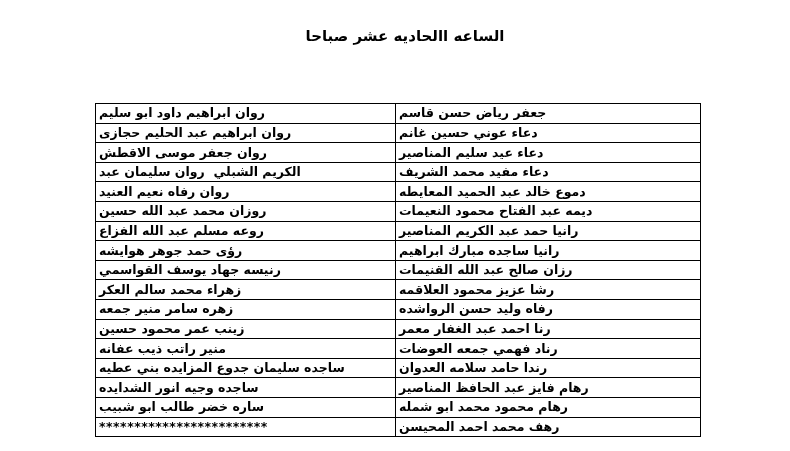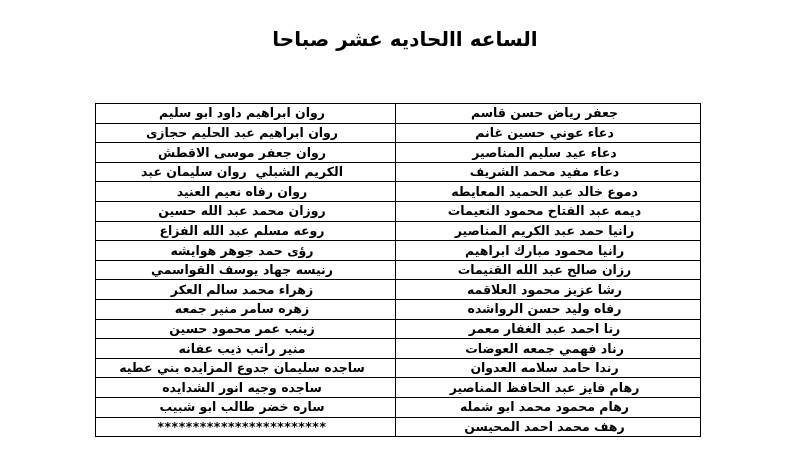--- a/index.html
+++ b/index.html
@@ -16,21 +16,21 @@
     width: 790px;
     height: 451px;
     direction: rtl;
   }
   .title {
     position: absolute;
     top: 27px;
     left: 95px;
     width: 620px;
     text-align: center;
-    font-size: 20px;
+    font-size: 15px;
     font-weight: bold;
     color: #000;
     letter-spacing: 0;
   }
   table.names {
     position: absolute;
     top: 103px;
     left: 95px;
     width: 605px;
     border-collapse: collapse;
@@ -39,21 +39,21 @@
   }
   table.names col.c-right { width: 305px; }
   table.names col.c-left  { width: 300px; }
   table.names td {
     border: 1px solid #000;
     height: 18.6px;
     padding: 0 10px 0 3px;
     font-size: 12.5px;
     font-weight: bold;
     color: #000;
-    text-align: center;
+    text-align: left;
     vertical-align: middle;
     white-space: pre;
     overflow: hidden;
     line-height: 1.1;
   }
   td.sep {
     letter-spacing: 0.5px;
   }
 </style>
 </head>
@@ -91,21 +91,21 @@
       </tr>
       <tr>
         <td>ديمه عبد الفتاح محمود النعيمات</td>
         <td>روزان محمد عبد الله حسين</td>
       </tr>
       <tr>
         <td>رانيا حمد عبد الكريم المناصير</td>
         <td>روعه مسلم عبد الله الفزاع</td>
       </tr>
       <tr>
-        <td>رانيا محمود مبارك ابراهيم</td>
+        <td>رانيا ساجده مبارك ابراهيم</td>
         <td>رؤى حمد جوهر هوايشه</td>
       </tr>
       <tr>
         <td>رزان صالح عبد الله القنيمات</td>
         <td>رنيسه جهاد يوسف القواسمي</td>
       </tr>
       <tr>
         <td>رشا عزيز محمود العلاقمه</td>
         <td>زهراء محمد سالم العكر</td>
       </tr>

